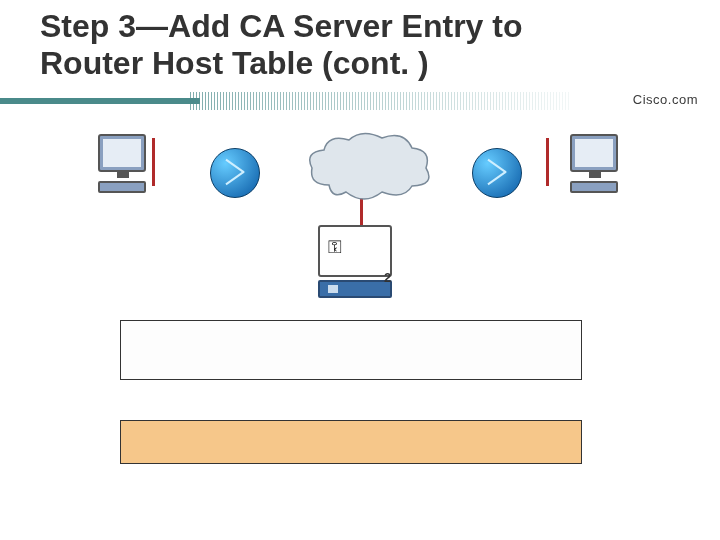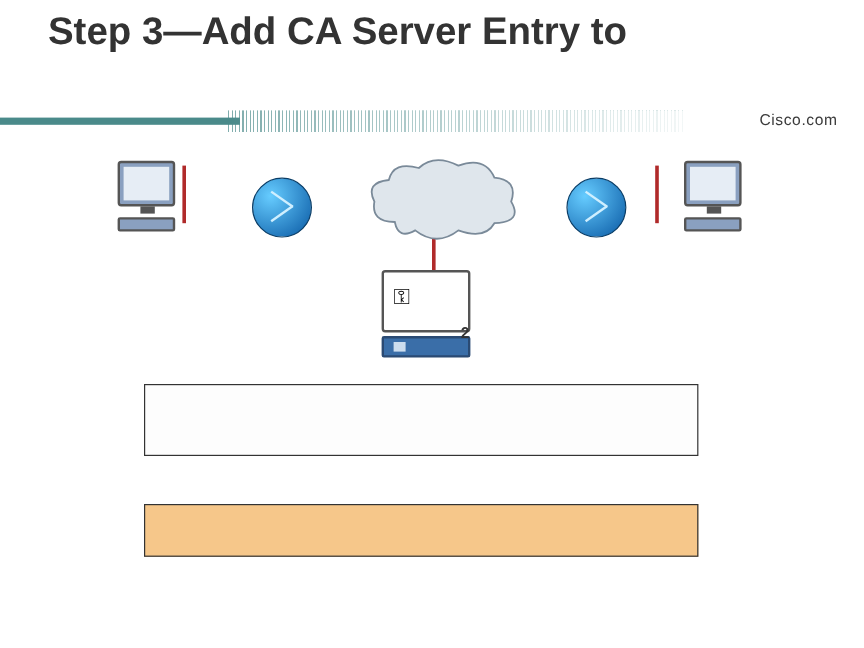--- a/index.html
+++ b/index.html
@@ -190,20 +190,21 @@
     top: 420px;
     height: 42px;
     background: #f6c78a;
   }
 </style>
 </head>
 <body>
 
 <div class="title">
   <span>Step 3—Add CA Server Entry to</span><br>
+  <span>Router Host Table (cont. )</span>
 </div>
 
 <div class="bar-wrap">
   <div class="bar-solid"></div>
   <div class="bar-ticks"></div>
   <div class="bar-fade"></div>
 </div>
 
 <div class="logo">Cisco.com</div>
 

